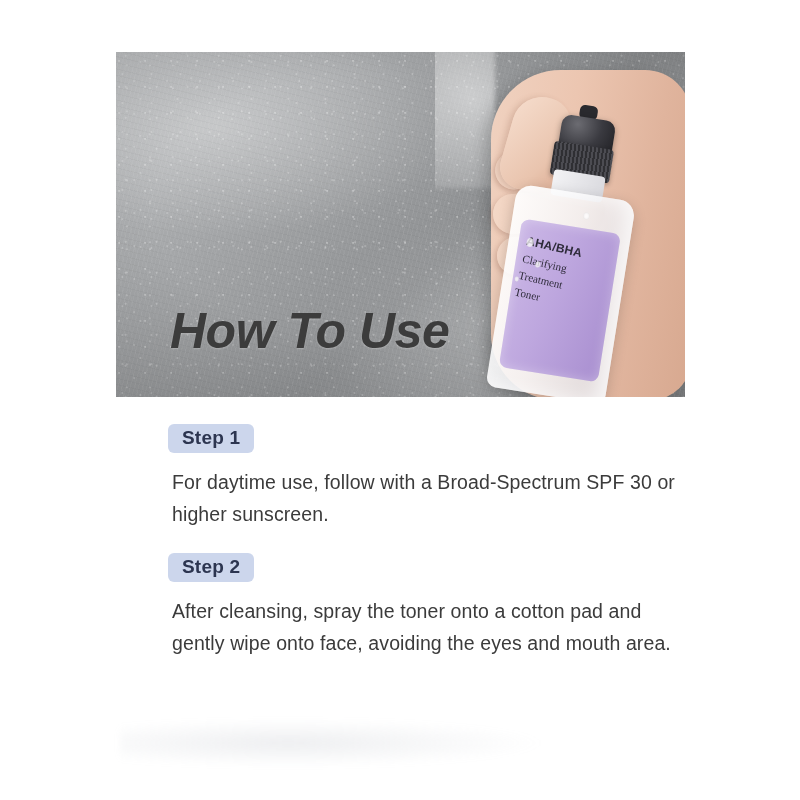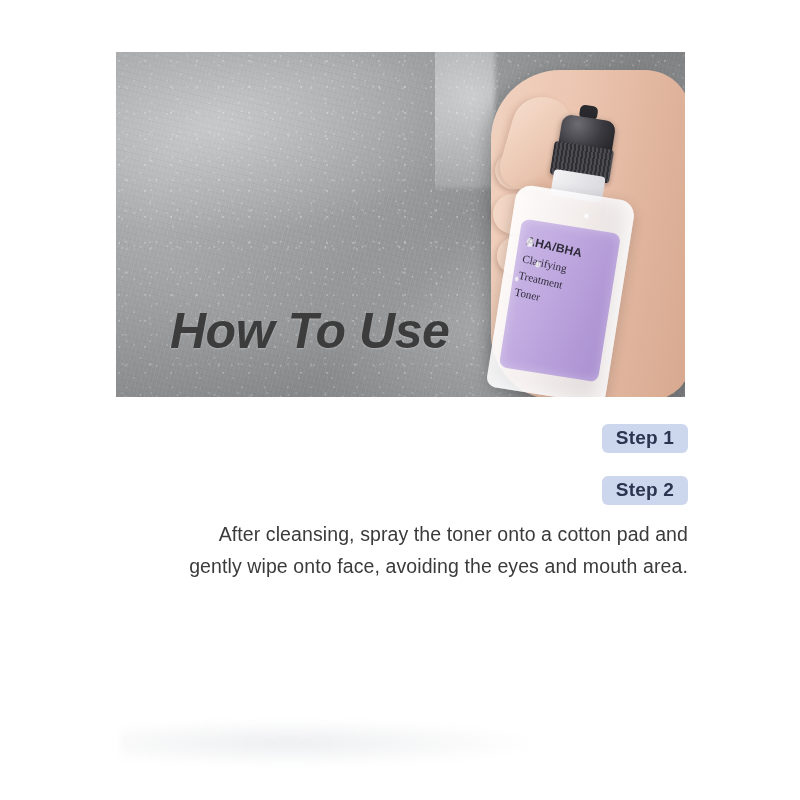--- a/index.html
+++ b/index.html
@@ -226,21 +226,20 @@
       radial-gradient(circle at 90% 40%, rgba(255,255,255,0.5) 0%, rgba(255,255,255,0) 62%);
     filter: blur(2px);
   }
 
   
   .steps {
     position: absolute;
     left: 168px;
     top: 424px;
     width: 520px;
-    text-align: right;
   }
   .step-chip {
     display: inline-block;
     background: #ccd6ec;
     color: #2c3550;
     font-size: 19px;
     font-weight: 700;
     padding: 3px 14px 4px 14px;
     border-radius: 6px;
     letter-spacing: 0.2px;
@@ -305,20 +304,21 @@
       </div>
     </div>
 
     <h1 class="hero-title">How To Use</h1>
   </div>
 
   <div class="steps">
 
     <div class="step-block">
       <span class="step-chip">Step 1</span>
+      <p class="step-body">For daytime use, follow with a Broad-Spectrum SPF 30 or higher sunscreen.</p>
     </div>
 
     <div class="step-block">
       <span class="step-chip">Step 2</span>
       <p class="step-body">After cleansing, spray the toner onto a cotton pad and gently wipe onto face, avoiding the eyes and mouth area.</p>
     </div>
 
   </div>
 
   <div class="bottom-fade"></div>

